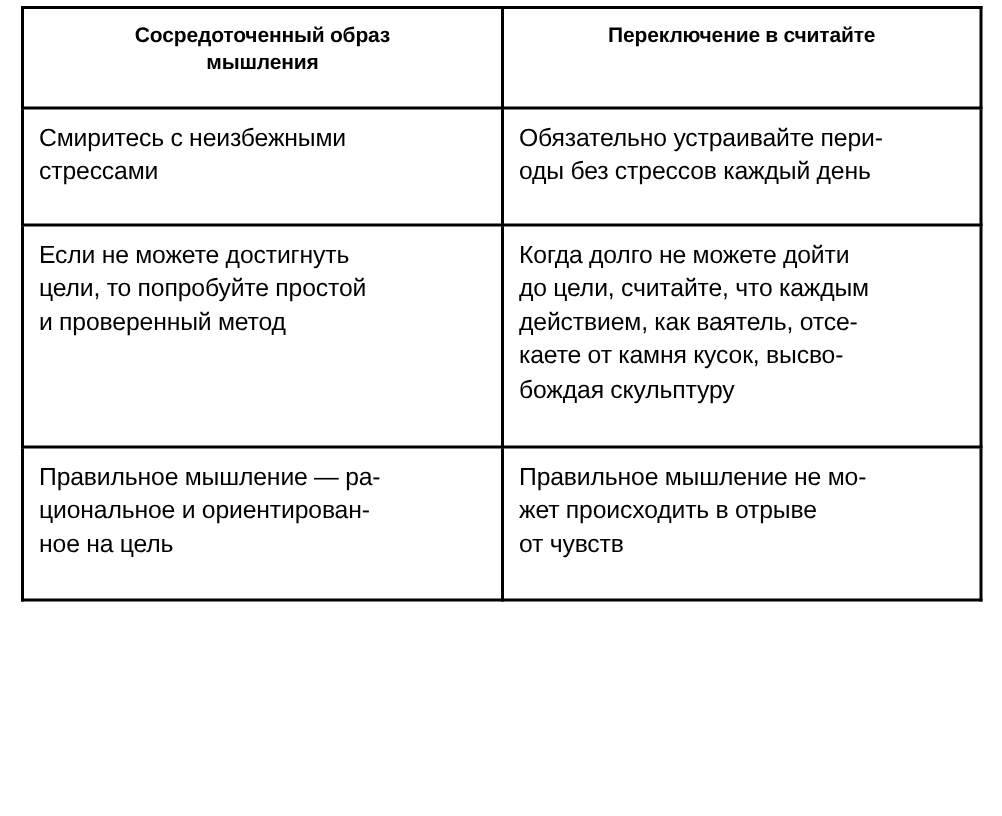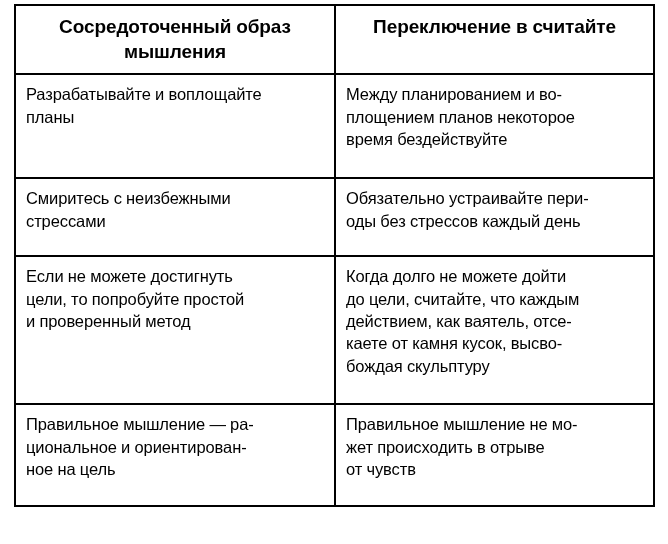--- a/index.html
+++ b/index.html
@@ -37,21 +37,21 @@
     border: 2px solid #000000;
     vertical-align: top;
     padding: 8px 10px 10px 10px;
     font-size: 16.5px;
     line-height: 1.36;
     letter-spacing: -0.1px;
   }
   table.compare thead th {
     text-align: center;
     font-weight: bold;
-    font-size: 19px;
+    font-size: 14px;
     line-height: 1.32;
     padding: 8px 12px 9px 12px;
     height: 48px;
   }
   table.compare tbody td {
     font-weight: normal;
     text-align: left;
   }
   .cell-text {
     display: block;
@@ -79,31 +79,20 @@
         <th>
           <span class="cell-text">Сосредоточенный образ
 мышления</span>
         </th>
         <th>
           <span class="cell-text">Переключение в считайте</span>
         </th>
       </tr>
     </thead>
     <tbody>
-      <tr class="r1">
-        <td>
-          <span class="cell-text">Разрабатывайте и воплощайте
-планы</span>
-        </td>
-        <td>
-          <span class="cell-text">Между планированием и во-
-площением планов некоторое
-время бездействуйте</span>
-        </td>
-      </tr>
       <tr class="r2">
         <td>
           <span class="cell-text">Смиритесь с неизбежными
 стрессами</span>
         </td>
         <td>
           <span class="cell-text">Обязательно устраивайте пери-
 оды без стрессов каждый день</span>
         </td>
       </tr>

